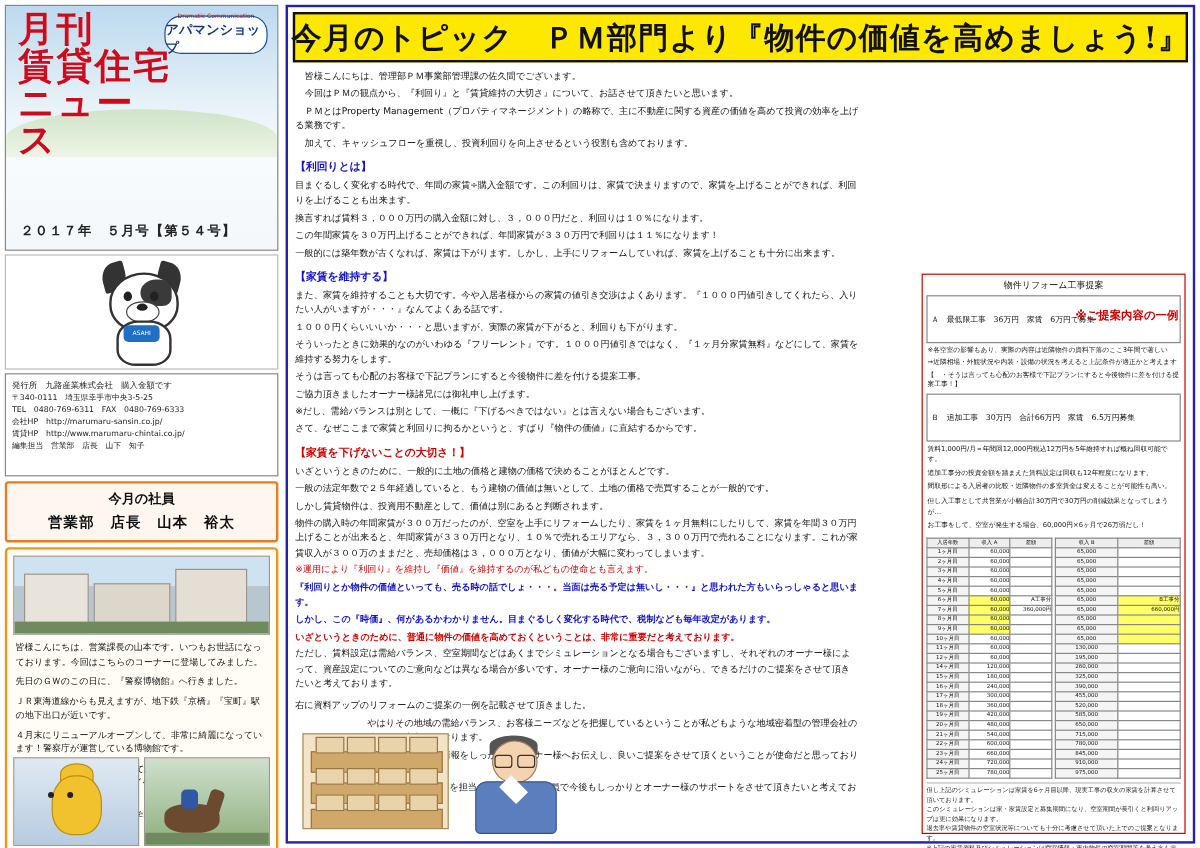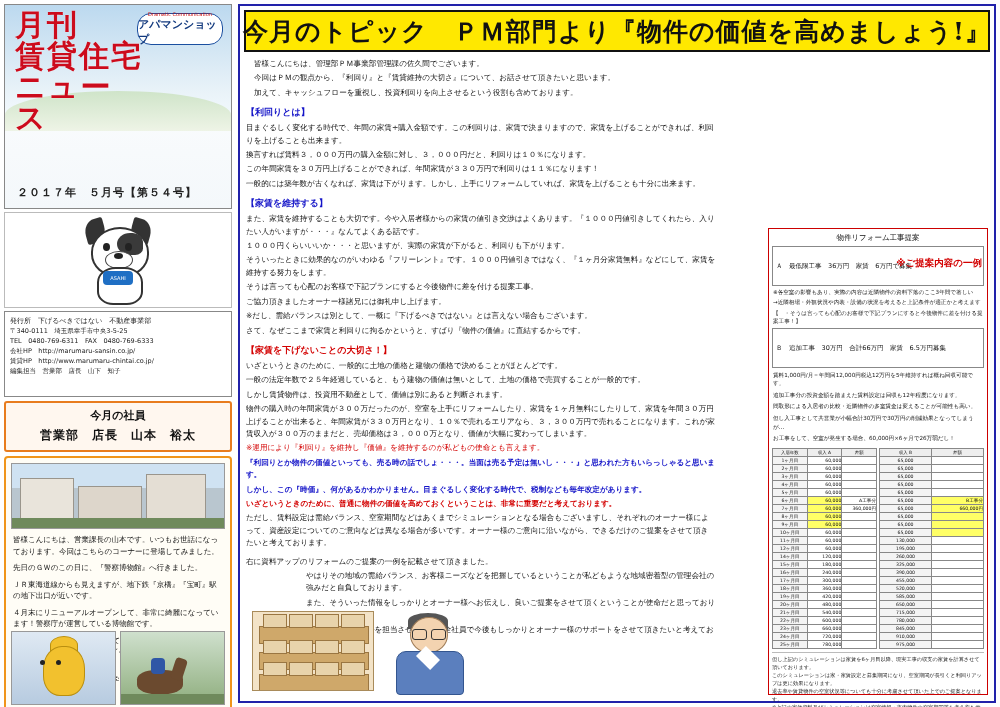--- a/index.html
+++ b/index.html
@@ -210,21 +210,21 @@
         <div class="muzzle"></div>
           <div class="nose"></div>
         <div class="body"></div>
         <div class="bib">
             <span>ASAHI</span>
           </div>
       </div>
     </div>
 
     <div class="companybox">
-      <div class="row cname">発行所　下げるべきではない　不動産事業部</div>
+      <div class="row cname">発行所　九路産業株式会社　購入金額です</div>
       <div class="row">〒340-0111　埼玉県幸手市中央3-5-25</div>
       <div class="row">TEL　0480-769-6311　FAX　0480-769-6333</div>
       <div class="row">会社HP　http://marumaru-sansin.co.jp/</div>
       <div class="row">賃貸HP　http://www.marumaru-chintai.co.jp/</div>
       <div class="row">編集担当　営業部　店長　山下　知子</div>
     </div>
 
     <div class="staffbox">
       <div class="t1">今月の社員</div>
       <div class="t2">営業部　店長　山本　裕太</div>
@@ -264,20 +264,21 @@
 
     <div class="topic-banner">
       <span>今月のトピック　ＰＭ部門より『物件の価値を高めましょう!』</span>
     </div>
 
     <div class="body-wrap">
 
       <div class="col-text">
         <p class="para indent">皆様こんにちは、管理部ＰＭ事業部管理課の佐久間でございます。</p>
         <p class="para indent">今回はＰＭの観点から、『利回り』と『賃貸維持の大切さ』について、お話させて頂きたいと思います。</p>
+        <p class="para indent">ＰＭとはProperty Management（プロパティマネージメント）の略称で、主に不動産に関する資産の価値を高めて投資の効率を上げる業務です。</p>
         <p class="para indent">加えて、キャッシュフローを重視し、投資利回りを向上させるという役割も含めております。</p>
 
         <div class="h-blue">【利回りとは】</div>
         <p class="para">目まぐるしく変化する時代で、年間の家賃÷購入金額です。この利回りは、家賃で決まりますので、家賃を上げることができれば、利回りを上げることも出来ます。</p>
         <p class="para">換言すれば賃料３，０００万円の購入金額に対し、３，０００円だと、利回りは１０％になります。</p>
         <p class="para">この年間家賃を３０万円上げることができれば、年間家賃が３３０万円で利回りは１１％になります！</p>
         <p class="para">一般的には築年数が古くなれば、家賃は下がります。しかし、上手にリフォームしていれば、家賃を上げることも十分に出来ます。</p>
 
         <div class="h-blue">【家賃を維持する】</div>
         <p class="para">また、家賃を維持することも大切です。今や入居者様からの家賃の値引き交渉はよくあります。『１０００円値引きしてくれたら、入りたい人がいますが・・・』なんてよくある話です。</p>

